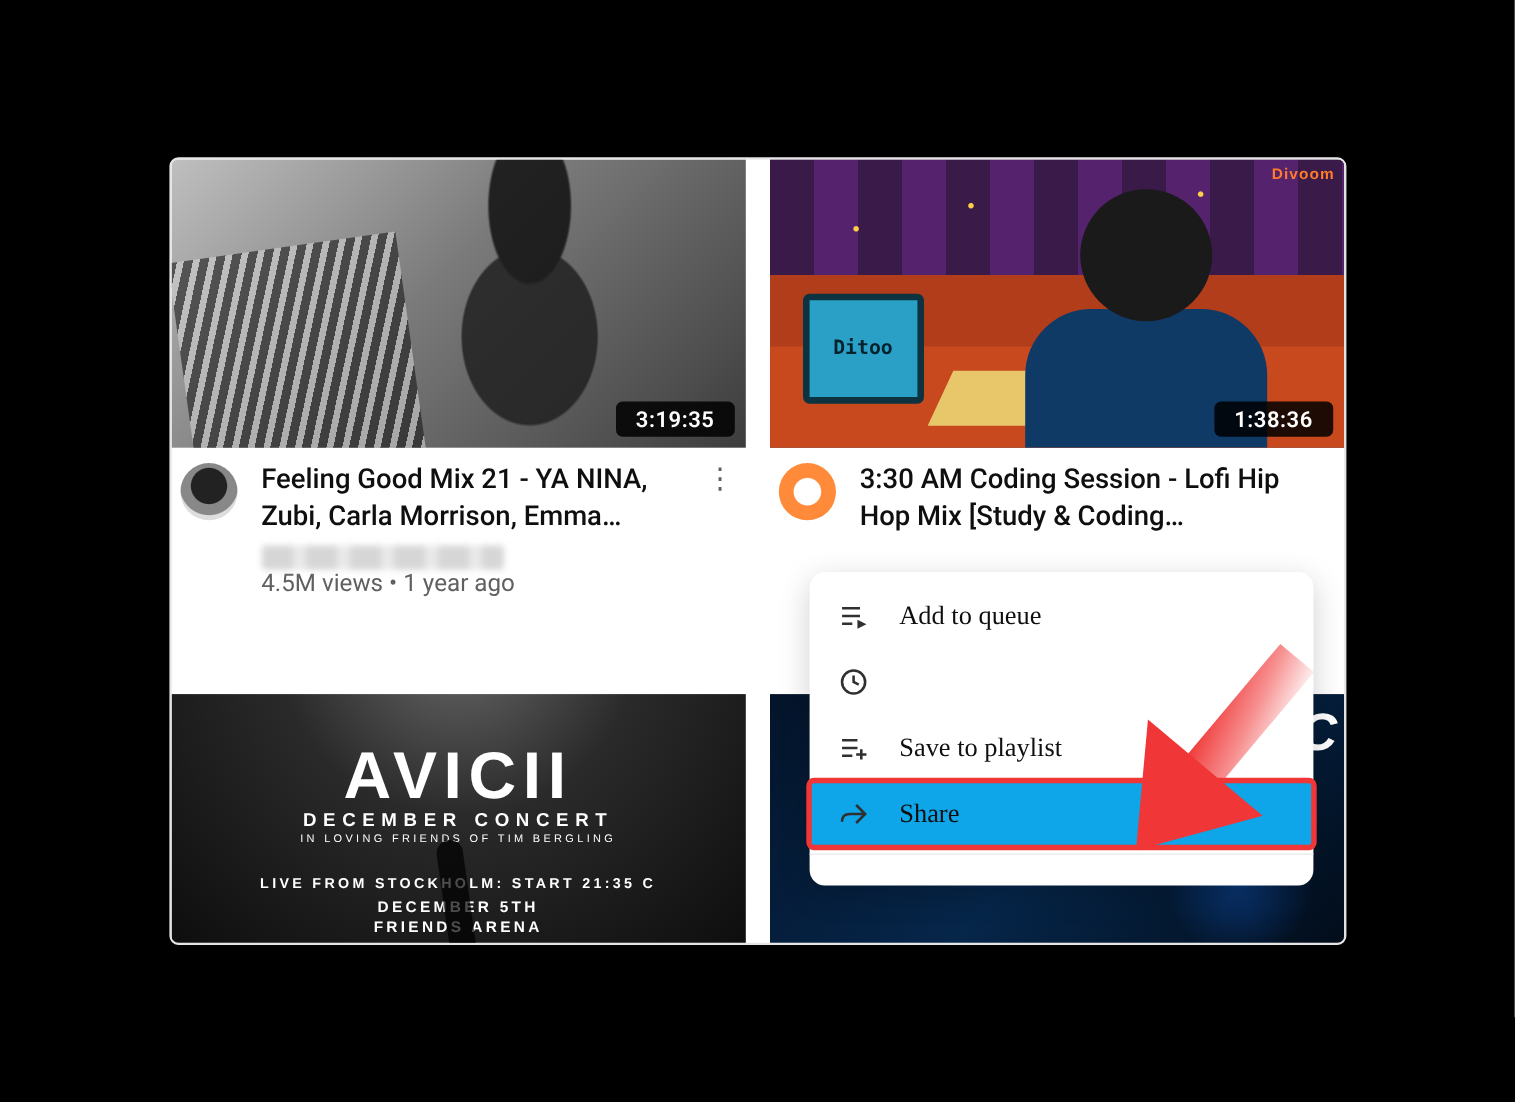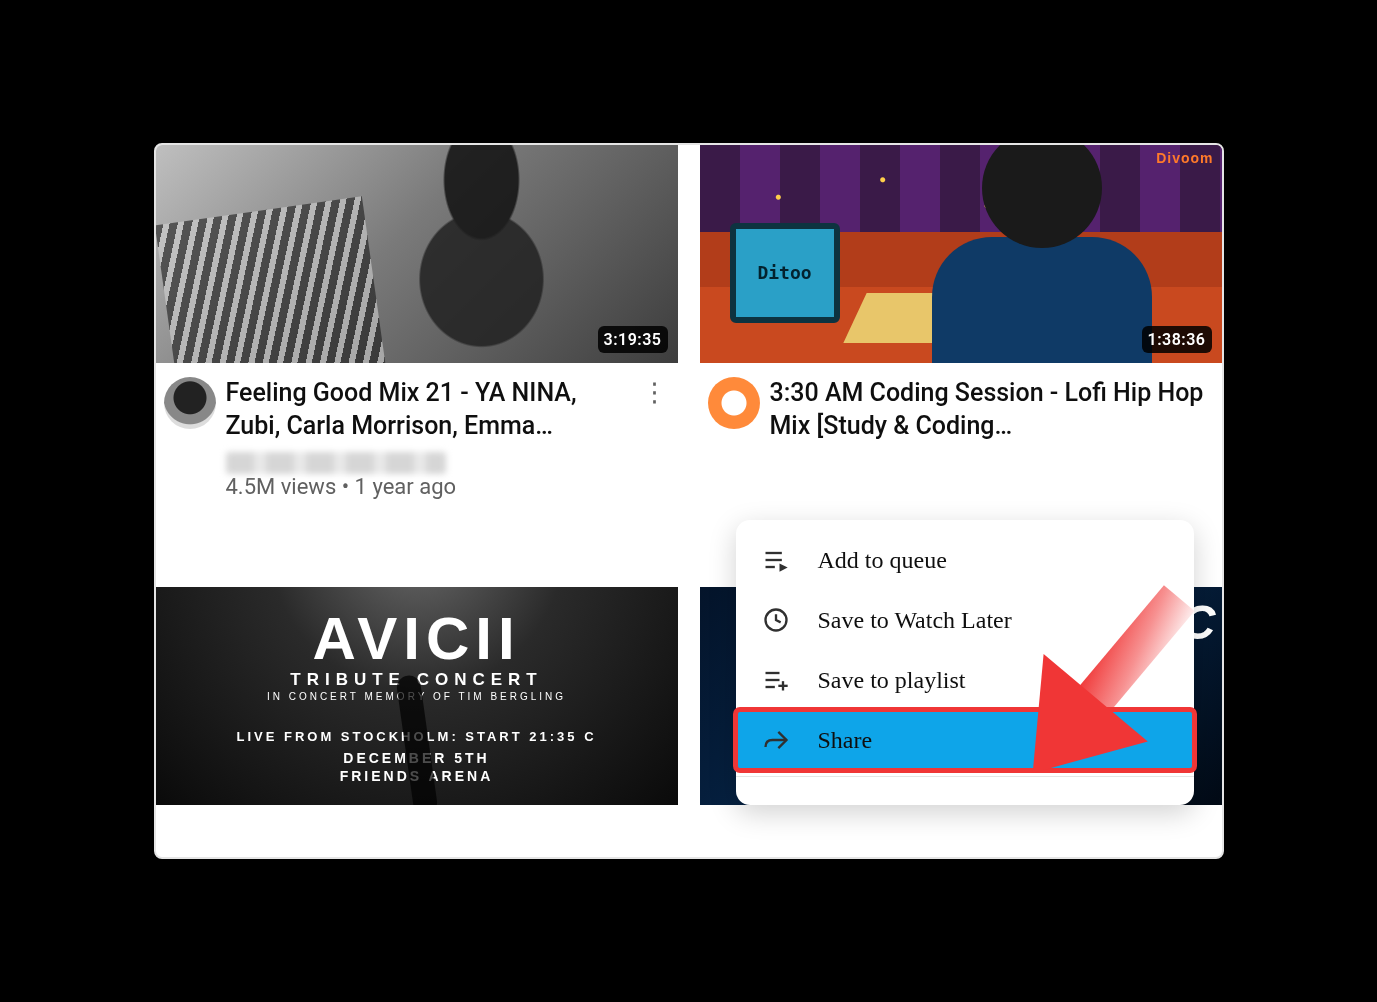--- a/index.html
+++ b/index.html
@@ -24,33 +24,33 @@
   .grid {
     display: grid;
     grid-template-columns: 1fr 1fr;
     grid-template-rows: auto auto;
     gap: 0 22px;
     padding: 0;
   }
   .card { position: relative; }
   .thumb {
     width: 100%;
-    height: 218px;
+    height: 262px;
     position: relative;
     overflow: hidden;
   }
   .thumb .badge {
     position: absolute;
     right: 10px;
     bottom: 10px;
     background: rgba(0,0,0,.85);
     color: #fff;
-    font-size: 16px;
+    font-size: 20px;
     font-weight: 600;
-    padding: 4px 6px;
+    padding: 4px 18px;
     border-radius: 6px;
     letter-spacing: .5px;
   }
   
   .thumb1 {
     background: linear-gradient(135deg,#bfbfbf 0%, #7a7a7a 45%, #3d3d3d 100%);
     filter: grayscale(1);
   }
   .thumb1::before{
     content:"";position:absolute;left:35%;top:-10%;width:55%;height:130%;
@@ -144,21 +144,21 @@
   }
   .thumb4 .glow{
     position:absolute;right:20px;bottom:30px;width:150px;height:120px;
     background: radial-gradient(circle,#1573ff55 0%, transparent 70%);
   }
 
   
   .meta {
     display: flex;
     padding: 14px 8px 0 8px;
-    gap: 10px;
+    gap: 22px;
     min-height: 200px;
   }
   .avatar {
     width: 52px; height: 52px; border-radius: 50%;
     flex: 0 0 52px;
     background:#ccc;
   }
   .av1{background:radial-gradient(circle at 50% 40%, #222 0 16px, #888 17px 26px, #ddd 27px);filter:grayscale(1);}
   .av2{background:radial-gradient(circle at 50% 50%, #fff 0 12px, #ff8a3a 13px 26px);}
   .meta .info { flex:1; min-width:0; }
@@ -272,22 +272,22 @@
         <div class="info">
           <div class="title">3:30 AM Coding Session - Lofi Hip Hop Mix [Study &amp; Coding…</div>
         </div>
       </div>
     </div>
 
     <div class="card row2">
       <div class="thumb thumb3">
         <div class="arm"></div>
         <div class="logo">AVICII</div>
-        <div class="sub1">TRIBUTE CONCERT</div>
-        <div class="sub2">IN CONCERT MEMORY OF TIM BERGLING</div>
+        <div class="sub1">DECEMBER CONCERT</div>
+        <div class="sub2">IN LOVING FRIENDS OF TIM BERGLING</div>
         <div class="live">LIVE FROM STOCKHOLM: START 21:35 C</div>
         <div class="date">DECEMBER 5TH</div>
         <div class="arena">FRIENDS ARENA</div>
       </div>
     </div>
 
     <div class="card row2">
       <div class="thumb thumb4">
         <div class="sic">SIC</div>
         <div class="glow"></div>
@@ -308,21 +308,20 @@
       </span>
       <span>Add to queue</span>
     </div>
     <div class="menu-item">
       <span class="ic">
         <svg width="28" height="28" viewBox="0 0 24 24" fill="none" stroke="currentColor" stroke-width="2">
           <circle cx="12" cy="12" r="9"></circle>
             <polyline points="12,7 12,12 16,14"></polyline>
         </svg>
       </span>
-      <span>Save to Watch Later</span>
     </div>
     <div class="menu-item">
       <span class="ic">
         <svg width="28" height="28" viewBox="0 0 24 24" fill="none" stroke="currentColor" stroke-width="2">
           <line x1="3" y1="6" x2="15" y2="6"></line>
             <line x1="3" y1="12" x2="15" y2="12"></line>
             <line x1="3" y1="18" x2="11" y2="18"></line>
           <line x1="18" y1="13" x2="18" y2="21"></line>
             <line x1="14" y1="17" x2="22" y2="17"></line>
         </svg>

